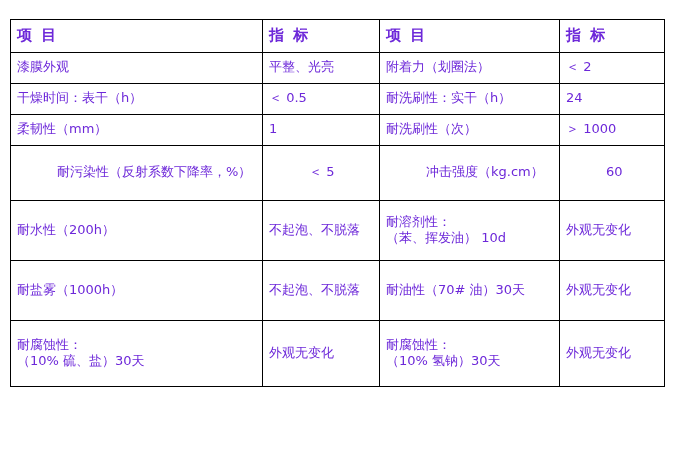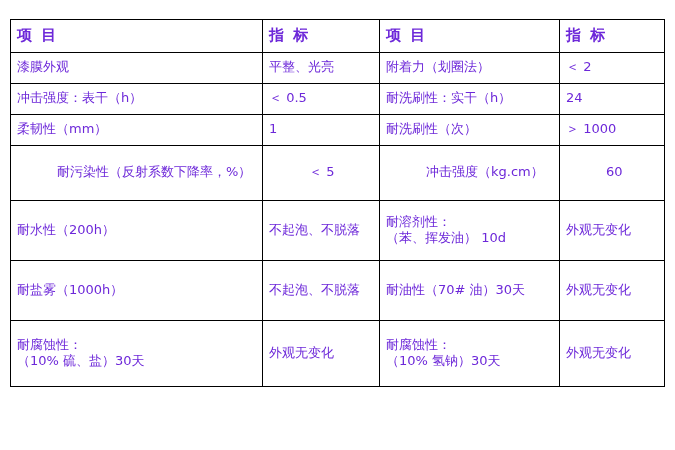--- a/index.html
+++ b/index.html
@@ -93,21 +93,21 @@
       </tr>
 
       <tr class="r1">
         <td class="item">漆膜外观</td>
         <td class="val">平整、光亮</td>
         <td class="item-tight">附着力（划圈法）</td>
         <td class="val">＜ 2</td>
       </tr>
 
       <tr class="r2">
-        <td class="item">冲击强度：表干（h）</td>
+        <td class="item">干燥时间：表干（h）</td>
         <td class="val">＜ 0.5</td>
         <td class="item-tight">耐洗刷性：实干（h）</td>
         <td class="val">24</td>
       </tr>
 
 
       <tr class="r4">
         <td class="item">柔韧性（mm）</td>
         <td class="val">1</td>
         <td class="item-tight">耐洗刷性（次）</td>

